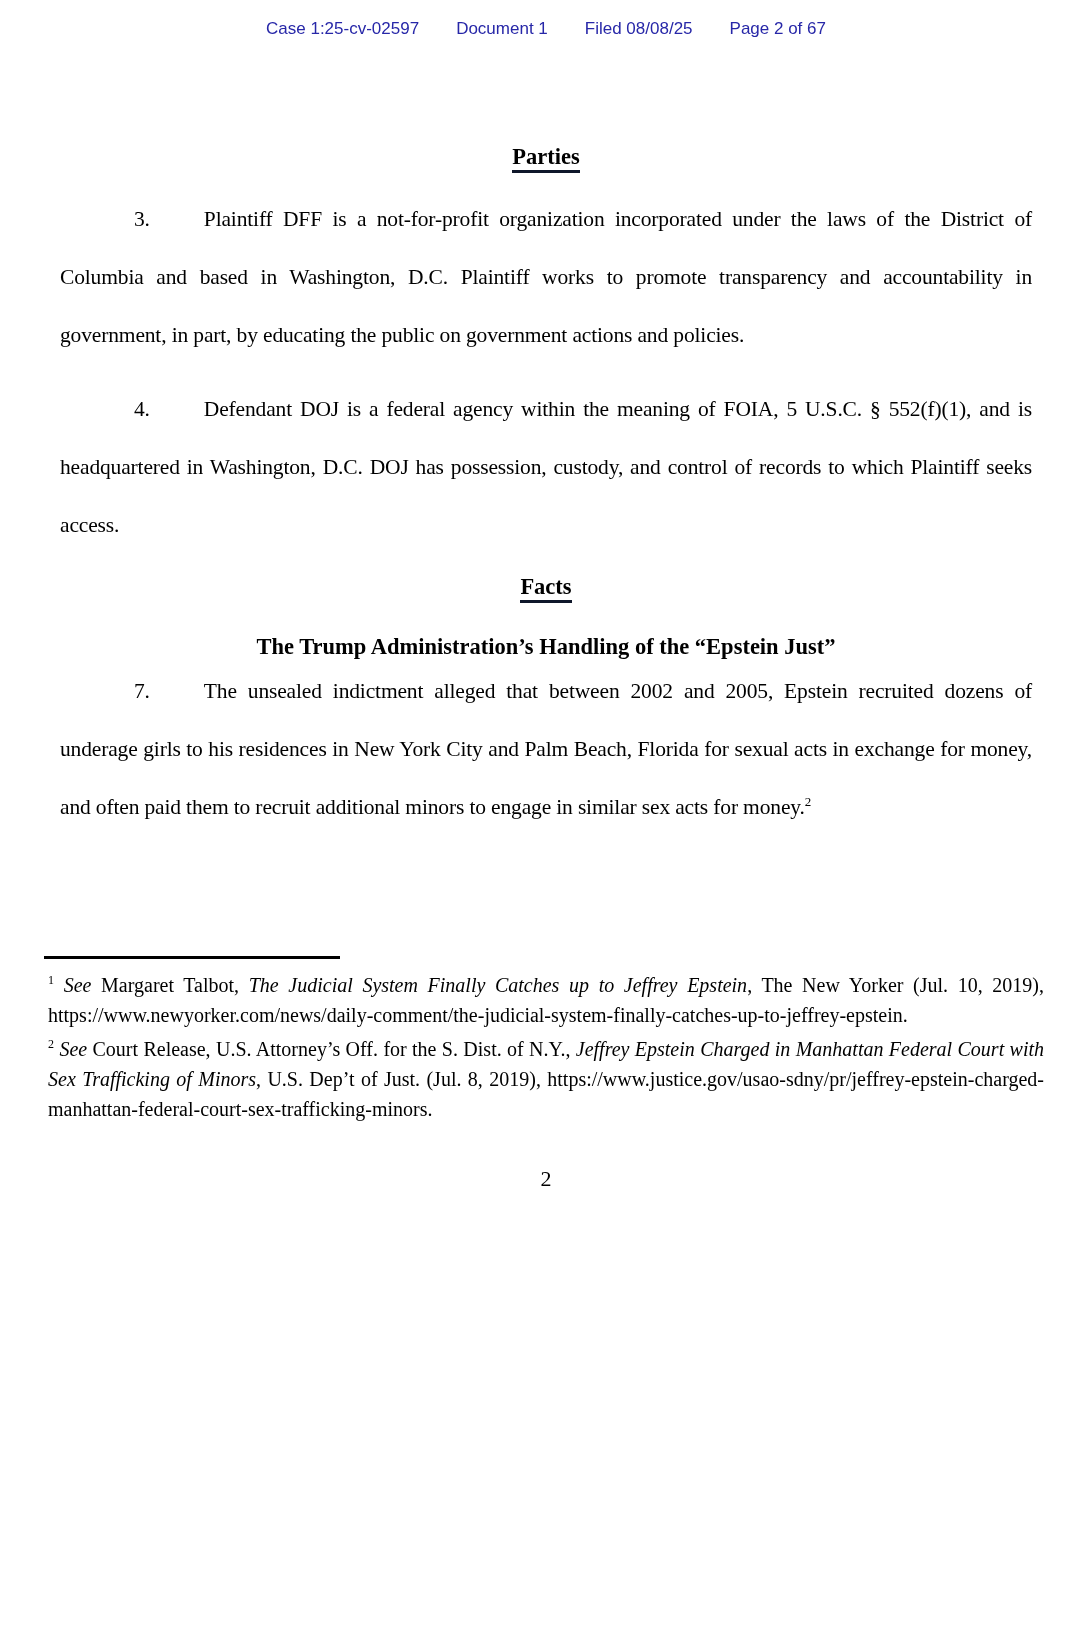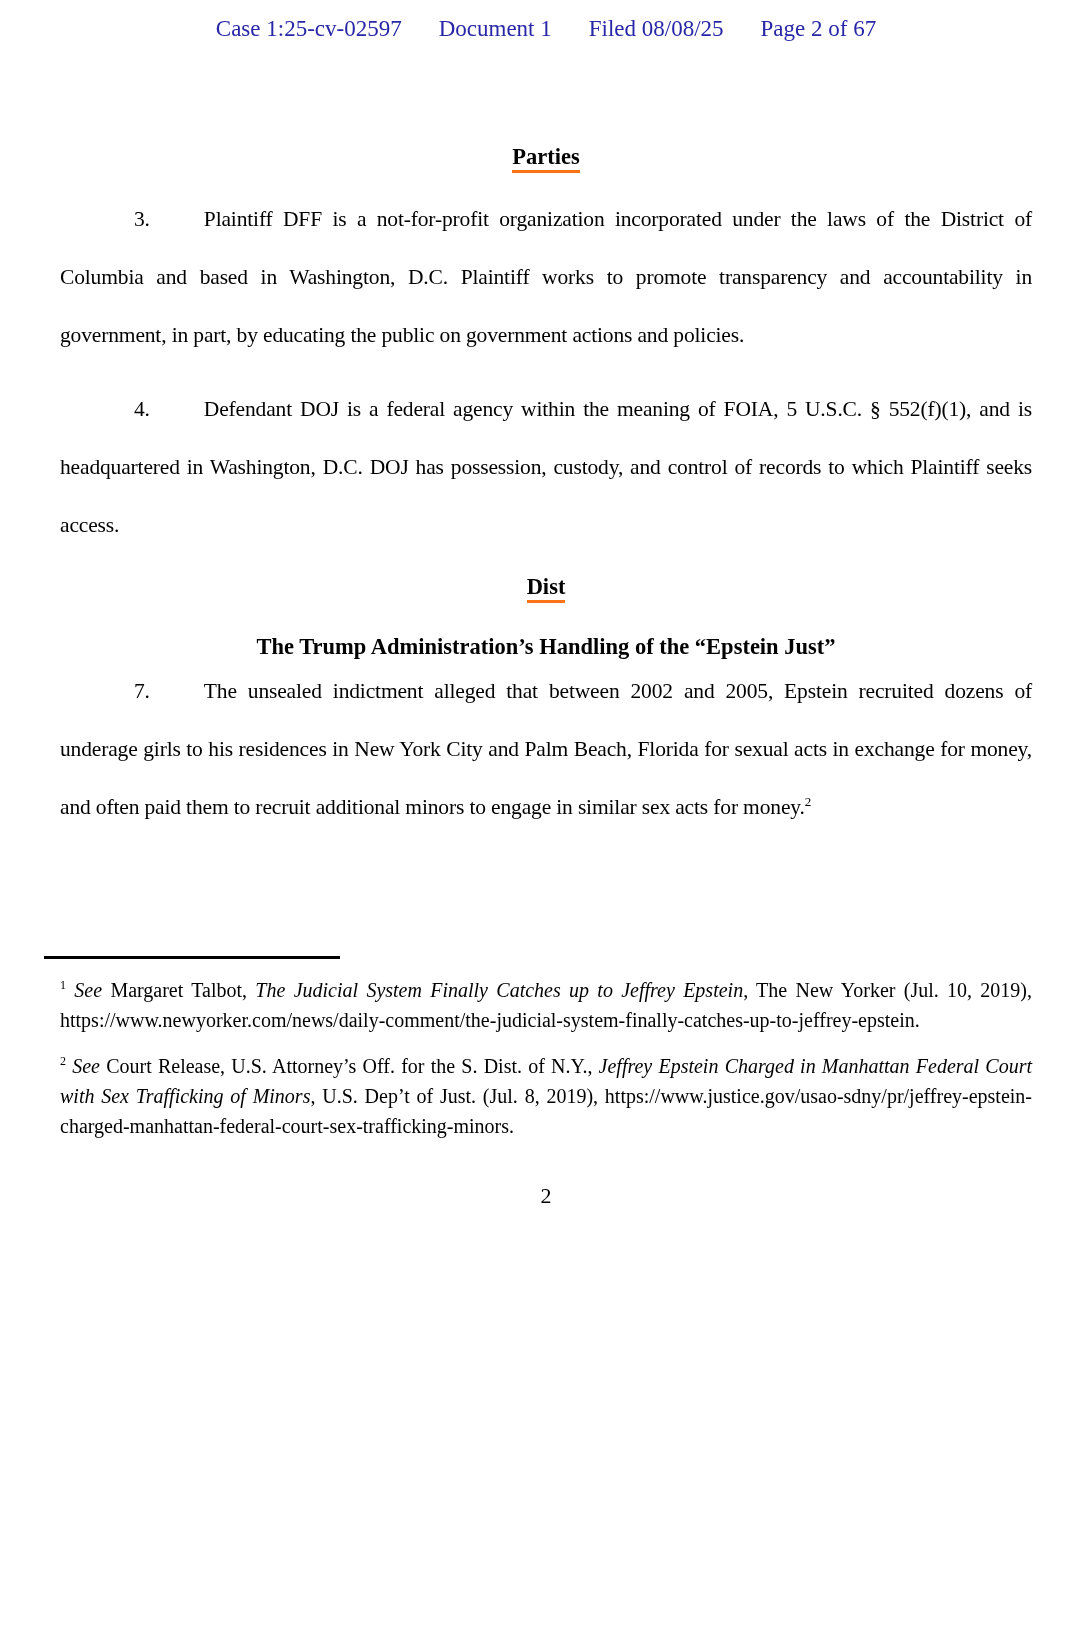--- a/index.html
+++ b/index.html
@@ -16,34 +16,34 @@
     background: #ffffff;
     overflow: hidden;
     color: #000000;
     font-family: "Liberation Serif", "DejaVu Serif", serif;
   }
   .stamp {
     margin-top: 16px;
     display: flex;
     justify-content: center;
     gap: 37px;
-    font-family: Liberation Serif, serif;
-    font-size: 23px;
+    font-family: Liberation Sans, sans-serif;
+    font-size: 17px;
     line-height: 26px;
     color: #2727A8;
     white-space: nowrap;
   }
   .heading-row { text-align: center; }
   .heading-row h2 {
     display: inline-block;
     margin: 0;
     font-size: 22.5px;
     font-weight: 700;
     line-height: 24px;
-    border-bottom: 3px solid #f97316;
+    border-bottom: 3px solid #0f172a;
     padding-bottom: 1px;
   }
   .parties-row { margin-top: 103px; }
   .facts-row   { margin-top: 21px; }
   .para {
     margin: 16px;
     font-size: 21.5px;
     line-height: 58px;
     text-align: justify;
     text-indent: 74px;
@@ -72,21 +72,21 @@
     width: 296px;
     height: 0;
     border-top: 3px solid #000;
   }
   .footnotes {
     margin-top: 11px;
     font-size: 20px;
     line-height: 30px;
     text-align: justify;
   }
-  .footnote { margin: 16px; }
+  .footnote { margin: 4px; }
   .fn-num {
     font-size: 12px;
     vertical-align: super;
     line-height: 0;
   }
   .pageno {
     margin-top: 41px;
     text-align: center;
     font-size: 22px;
     line-height: 28px;
@@ -107,21 +107,21 @@
   <div class="heading-row parties-row">
     <h2>Parties</h2>
   </div>
 
   <p class="para p3"><span class="pnum">3.</span><span class="ptab"></span><span>Plaintiff DFF is a not-for-profit organization incorporated under the laws of the District of Columbia and based in Washington, D.C. Plaintiff works to promote transparency and accountability in government, in part, by educating the public on government actions and policies.</span></p>
 
   <p class="para p4"><span class="pnum">4.</span><span class="ptab"></span><span>Defendant DOJ is a federal agency within the meaning of FOIA, 5 U.S.C. § 552(f)(1), and is headquartered in Washington, D.C. DOJ has possession, custody, and control of records to which Plaintiff seeks access.</span></p>
 
 
   <div class="heading-row facts-row">
-    <h2>Dist</h2>
+    <h2>Facts</h2>
   </div>
 
   <div class="subhead">The Trump Administration’s Handling of the “Epstein Just”</div>
 
 
   <p class="para p7"><span class="pnum">7.</span><span class="ptab"></span><span>The unsealed indictment alleged that between 2002 and 2005, Epstein recruited dozens of underage girls to his residences in New York City and Palm Beach, Florida for sexual acts in exchange for money, and often paid them to recruit additional minors to engage in similar sex acts for money.</span><sup class="fnref">2</sup></p>
 
   <div class="fn-rule"></div>
 
   <div class="footnotes">

